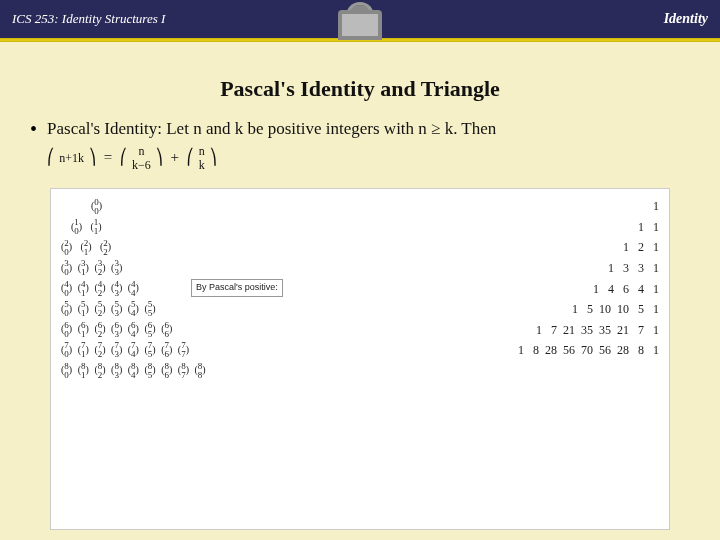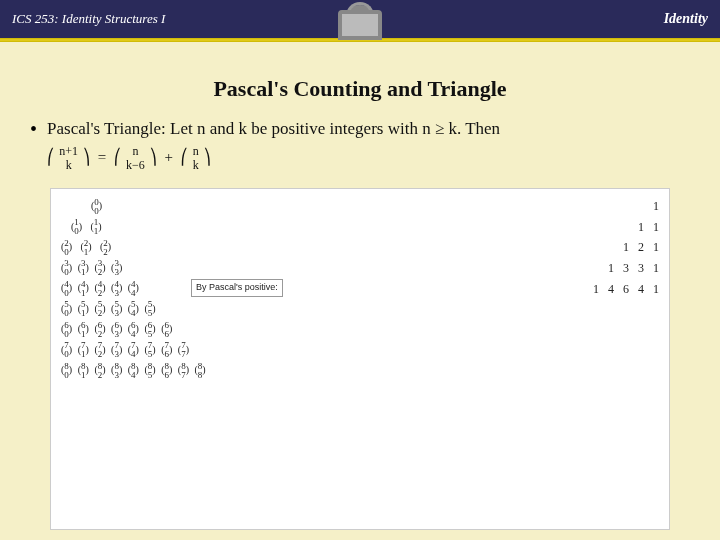--- a/index.html
+++ b/index.html
@@ -213,32 +213,32 @@
   <div class="slide-lines"></div>
 
   <div class="clip-area">
     <div class="clip">
       <div class="clip-arm"></div>
       <div class="clip-body"></div>
     </div>
   </div>
 
   <div class="content">
-    <div class="slide-title">Pascal's Counting and Triangle</div>
+    <div class="slide-title">Pascal's Identity and Triangle</div>
 
     <div class="bullet-section">
       <span class="bullet-dot">•</span>
       <div class="bullet-text">
-        <span>Pascal's Triangle: Let n and k be positive integers with n ≥ k. Then</span>
+        <span>Pascal's Identity: Let n and k be positive integers with n ≥ k. Then</span>
         <div class="formula-line">
 
           <span style="font-size:15px;">
             
             <span style="font-size:15px;">⎛</span>
-            <span style="display:inline-flex; flex-direction:column; align-items:center; font-size:12px; vertical-align:middle; line-height:1.2; margin:0 1px;">
+            <span style="display:inline-flex; align-items:center; font-size:12px; vertical-align:middle; line-height:1.2; margin:0 1px;">
               <span>n+1</span>
               <span>k</span>
             </span>
             <span style="font-size:15px;">⎞</span>
             &nbsp;=&nbsp;
             
             <span style="font-size:15px;">⎛</span>
             <span style="display:inline-flex; flex-direction:column; align-items:center; font-size:12px; vertical-align:middle; line-height:1.2; margin:0 1px;">
               <span>n</span>
               <span>k−6</span>
@@ -477,16 +477,19 @@
             </span><span style="font-size:10px;">)</span>
         </div>
       </div>
 
       <div class="triangle-right">
         <div class="right-row">1</div>
         <div class="right-row">1&nbsp;&nbsp;&nbsp;1</div>
         <div class="right-row">1&nbsp;&nbsp;&nbsp;2&nbsp;&nbsp;&nbsp;1</div>
         <div class="right-row">1&nbsp;&nbsp;&nbsp;3&nbsp;&nbsp;&nbsp;3&nbsp;&nbsp;&nbsp;1</div>
         <div class="right-row">1&nbsp;&nbsp;&nbsp;4&nbsp;&nbsp;&nbsp;6&nbsp;&nbsp;&nbsp;4&nbsp;&nbsp;&nbsp;1</div>
+        <div class="right-row">1&nbsp;&nbsp;&nbsp;5&nbsp;&nbsp;10&nbsp;&nbsp;10&nbsp;&nbsp;&nbsp;5&nbsp;&nbsp;&nbsp;1</div>
+        <div class="right-row">1&nbsp;&nbsp;&nbsp;7&nbsp;&nbsp;21&nbsp;&nbsp;35&nbsp;&nbsp;35&nbsp;&nbsp;21&nbsp;&nbsp;&nbsp;7&nbsp;&nbsp;&nbsp;1</div>
+        <div class="right-row">1&nbsp;&nbsp;&nbsp;8&nbsp;&nbsp;28&nbsp;&nbsp;56&nbsp;&nbsp;70&nbsp;&nbsp;56&nbsp;&nbsp;28&nbsp;&nbsp;&nbsp;8&nbsp;&nbsp;&nbsp;1</div>
       </div>
     </div>
   </div>
 </div>
 
 </body></html>

